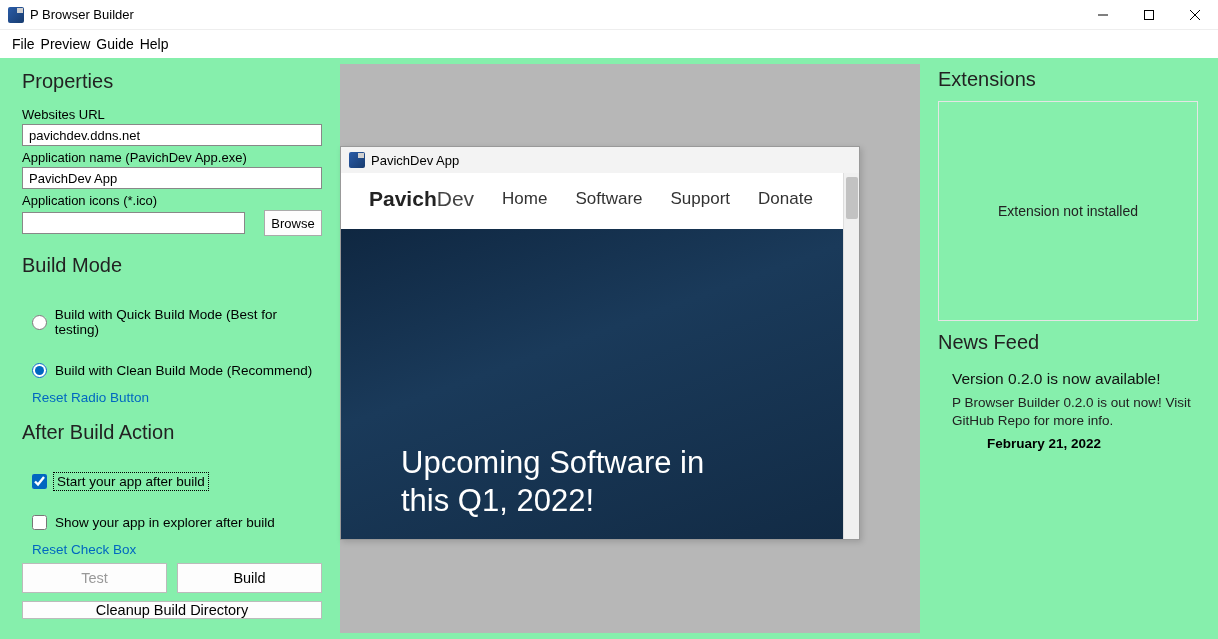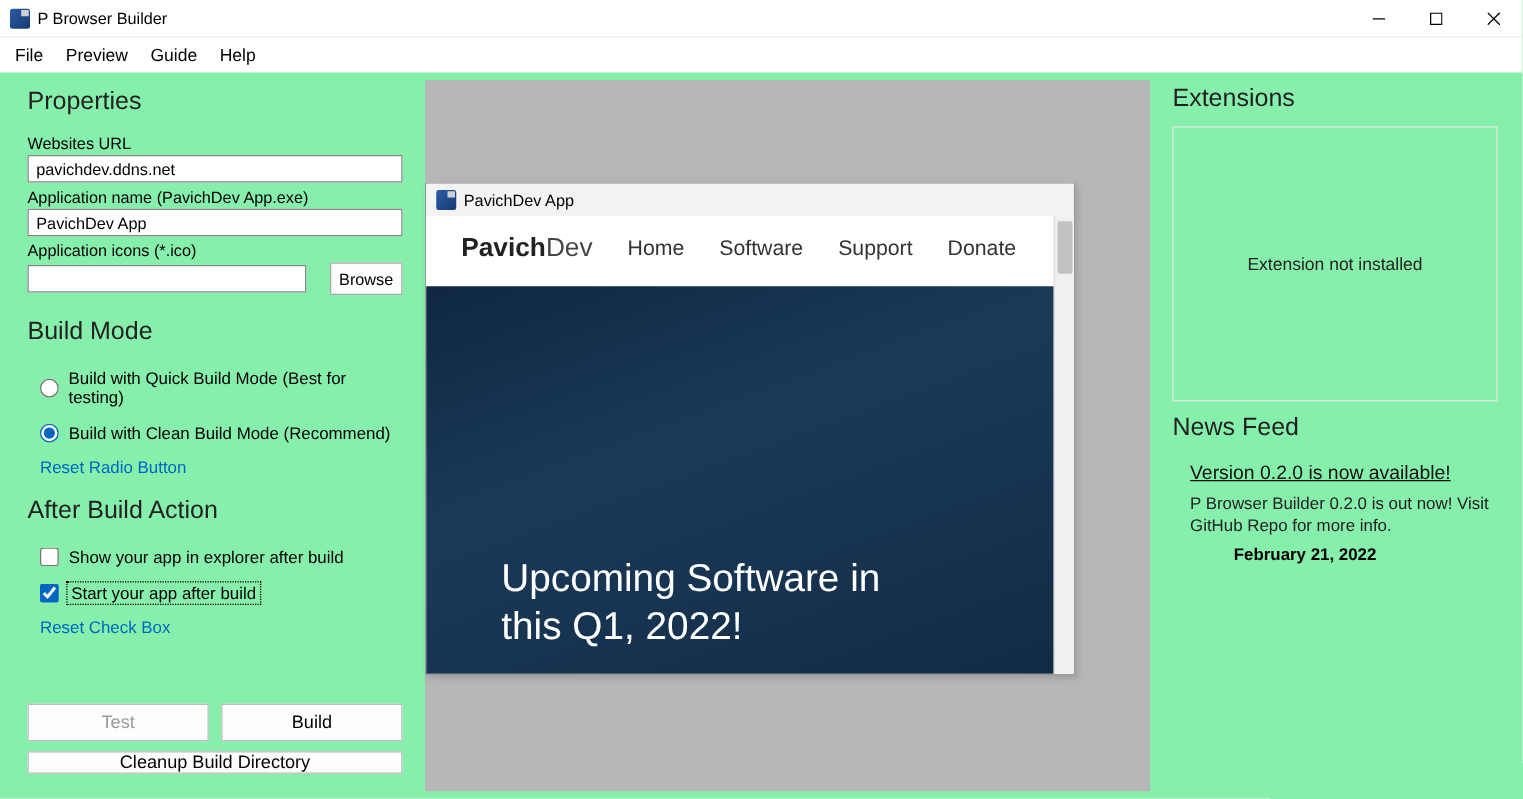--- a/index.html
+++ b/index.html
@@ -38,21 +38,21 @@
     content: "";
     position: absolute; right: 1px; top: 1px;
     width: 6px; height: 5px;
     background: #d0d0d0;
   }
   .menubar {
     height: 28px;
     display: flex;
     align-items: center;
     padding: 0 12px;
-    gap: 18px;
+    gap: 6px;
     font-size: 14px;
   }
   .menubar span { cursor: default; }
   .layout {
     display: flex;
     height: calc(639px - 30px - 28px);
     width: 100%;
     background: #86efac;
   }
   .left {
@@ -95,21 +95,21 @@
   .icon-row { display: flex; gap: 19px; align-items: center; }
   .icon-input { width: 230px; }
   .browse-btn {
     width: 60px; height: 26px;
     border: 1px solid #aaa;
     background: #fdfdfd;
     font-size: 13px;
   }
   .radio-row, .check-row {
     display: flex; align-items: center; gap: 8px;
-    margin: 8px 0 6px 10px;
+    margin: 20px 0 6px 10px;
     font-size: 13.5px;
   }
   input[type=radio], input[type=checkbox] {
     width: 15px; height: 15px;
     accent-color: #0067c0;
   }
   .link {
     color: #0067c0;
     font-size: 13.5px;
     margin: 6px 0 2px 10px;
@@ -209,21 +209,20 @@
     justify-content: center;
     font-size: 14px;
     color: #222;
     margin-bottom: 10px;
   }
   .news-item { padding: 6px 4px 0 14px; }
   .news-title {
     font-size: 15.5px;
     margin-bottom: 6px;
     color: #111;
-    text-decoration: underline;
   }
   .news-body {
     font-size: 13.5px;
     color: #222;
     line-height: 1.35;
     margin-bottom: 6px;
   }
   .news-date { font-size: 13.5px; font-weight: 600; padding-left: 35px; }
 </style>
 </head>
@@ -284,26 +283,26 @@
       <span>Build with Quick Build Mode (Best for testing)</span>
     </label>
     <label class="radio-row">
       <input type="radio" name="bm" checked="" style="">
       <span>Build with Clean Build Mode (Recommend)</span>
     </label>
     <div class="link">Reset Radio Button</div>
 
     <h2 class="section" style="margin-top:14px">After Build Action</h2>
     <label class="check-row">
+      <input type="checkbox" checked="" style="">
+      <span class="dotted-focus">Start your app after build</span>
+    </label>
+    <label class="check-row">
       <input type="checkbox" style="">
       <span>Show your app in explorer after build</span>
-    </label>
-    <label class="check-row">
-      <input type="checkbox" checked="" style="">
-      <span class="dotted-focus">Start your app after build</span>
     </label>
     <div class="link">Reset Check Box</div>
 
     <div class="bottom-buttons">
       <div class="two-btn">
         <button class="big-btn disabled">Test</button>
         <button class="big-btn">Build</button>
       </div>
       <button class="big-btn full-btn">Cleanup Build Directory</button>
     </div>

